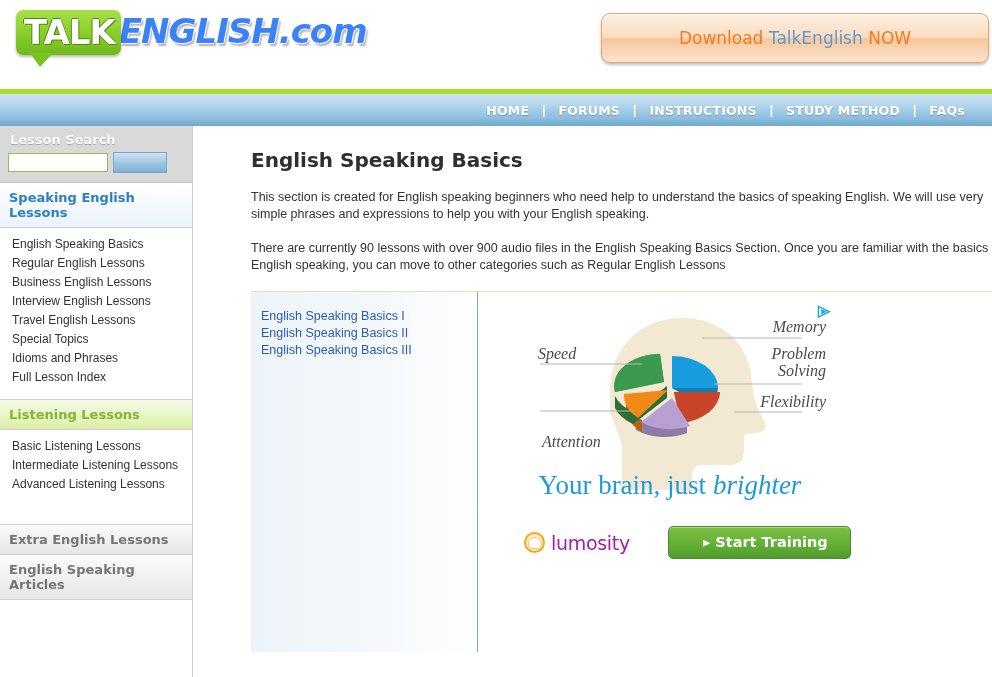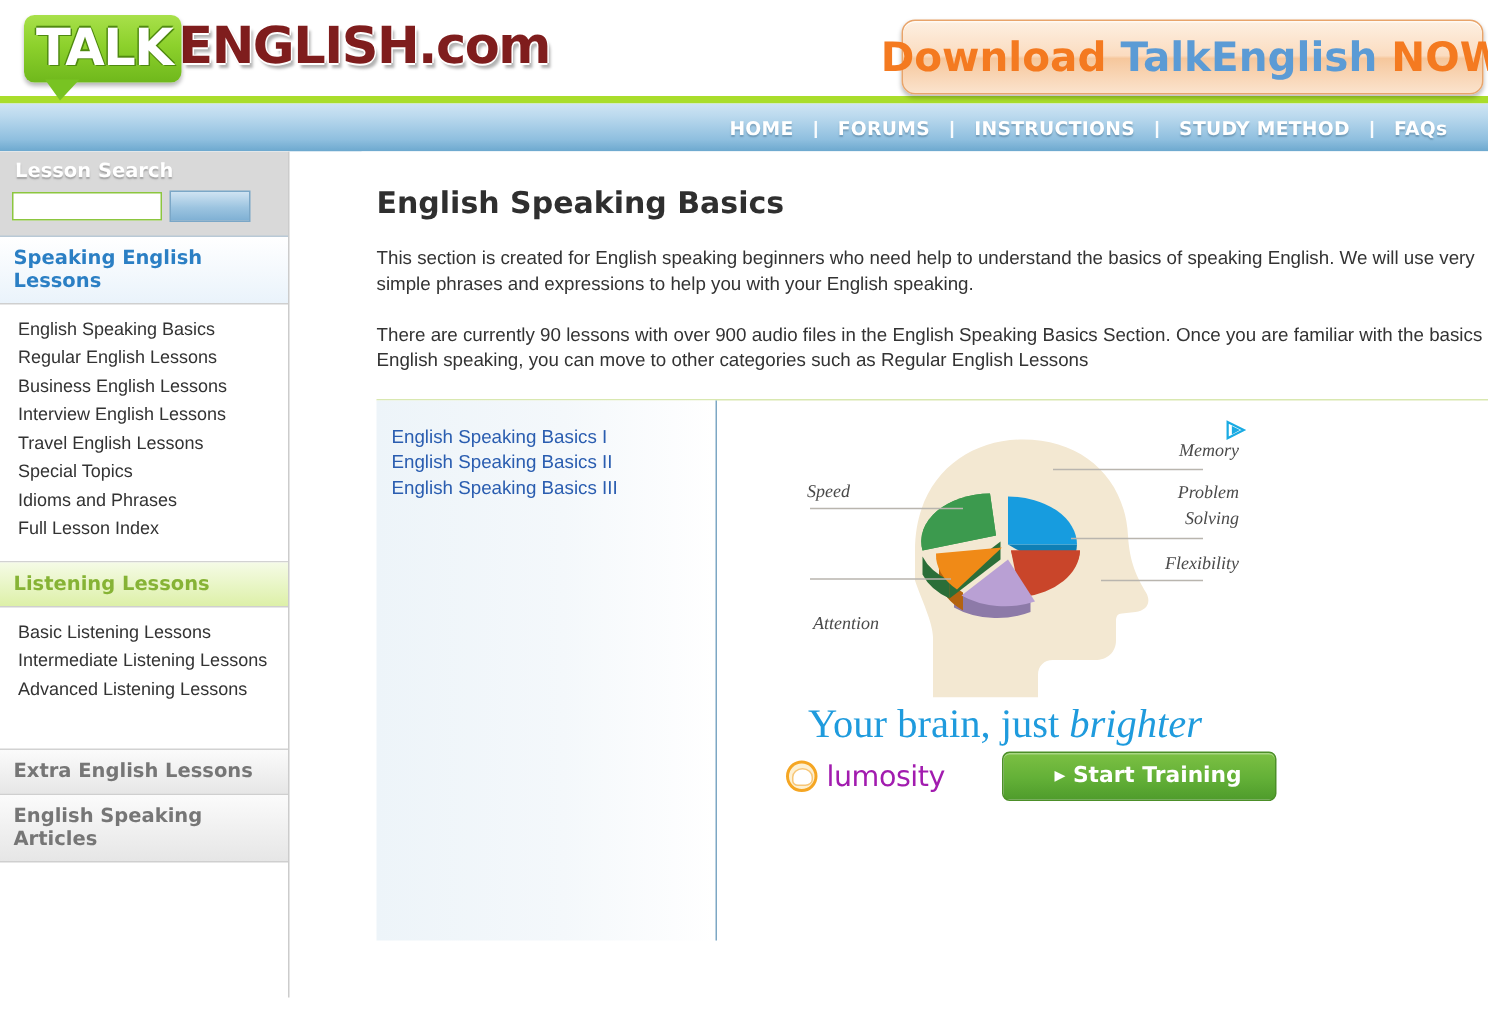--- a/index.html
+++ b/index.html
@@ -19,21 +19,21 @@
   .page {
     position: relative;
     width: 992px;
     height: 677px;
     overflow: hidden;
   }
 
   
   .header {
     position: relative;
-    height: 64px;
+    height: 89px;
     background: #ffffff;
   }
   .logo {
     position: absolute;
     left: 16px;
     top: 10px;
     height: 52px;
     display: flex;
     align-items: flex-start;
   }
@@ -63,47 +63,48 @@
     text-shadow: 1px 1px 0 #4f8a10, -1px 0 0 #4f8a10, 0 -1px 0 #4f8a10;
     line-height: 38px;
     display: block;
   }
   .logo-eng {
     font-family: "DejaVu Sans", sans-serif;
     font-weight: bold;
     font-size: 34px;
     letter-spacing: -1px;
     line-height: 38px;
-    color: #7f1d1d;
+    color: #3b82f6;
     text-shadow:
       1px 0 0 #ffffff, -1px 0 0 #ffffff, 0 1px 0 #ffffff, 0 -1px 0 #ffffff,
       2px 3px 2px rgba(0,0,0,0.30);
     margin-left: -2px;
     margin-top: 2px;
     display: block;
+    font-style: italic;
   }
   .download-btn {
     position: absolute;
     right: 3px;
     top: 13px;
     width: 386px;
     height: 48px;
     border-radius: 9px;
     border: 1px solid #e8a46a;
     background: linear-gradient(180deg, #fdf0e2 0%, #fbdcc0 48%, #f6c79c 52%, #fbe3cd 100%);
     box-shadow: 0 2px 3px rgba(0,0,0,0.25), inset 0 1px 0 #fffaf4;
     display: flex;
     align-items: center;
     justify-content: center;
     cursor: pointer;
   }
   .download-btn span {
     font-family: "DejaVu Sans", sans-serif;
-    font-weight: bold;
-    font-size: 27px;
+    font-weight: normal;
+    font-size: 17px;
     white-space: pre;
   }
   .dl-orange { color: #f47a20; }
   .dl-blue { color: #5b9bd5; }
 
   
   .green-bar {
     height: 5px;
     background: #a9dd2b;
   }
@@ -288,34 +289,34 @@
   .ad-figure {
     position: relative;
     width: 336px;
     height: 190px;
   }
   .ad-svg { position: absolute; left: 0; top: 0; }
   .ad-label {
     position: absolute;
     font-family: "Liberation Serif", serif;
     font-style: italic;
-    font-size: 12px;
+    font-size: 16px;
     color: #4a4a4a;
     white-space: nowrap;
   }
   .lab-speed { left: 36px; top: 45px; }
   .lab-attention { left: 40px; top: 92px; margin-top: 41px; }
   .lab-memory { right: 12px; top: 18px; text-align: right; }
   .lab-problem { right: 12px; top: 45px; text-align: right; line-height: 17px; }
   .lab-flex { right: 12px; top: 93px; text-align: right; }
 
   .ad-tagline {
     position: absolute;
     left: 0;
-    top: 192px;
+    top: 170px;
     width: 336px;
     text-align: center;
     font-family: "Liberation Serif", serif;
     font-size: 27px;
     color: #1f9bdd;
     white-space: nowrap;
   }
   .ad-tagline i { font-style: italic; }
   .ad-bottom {
     position: absolute;

